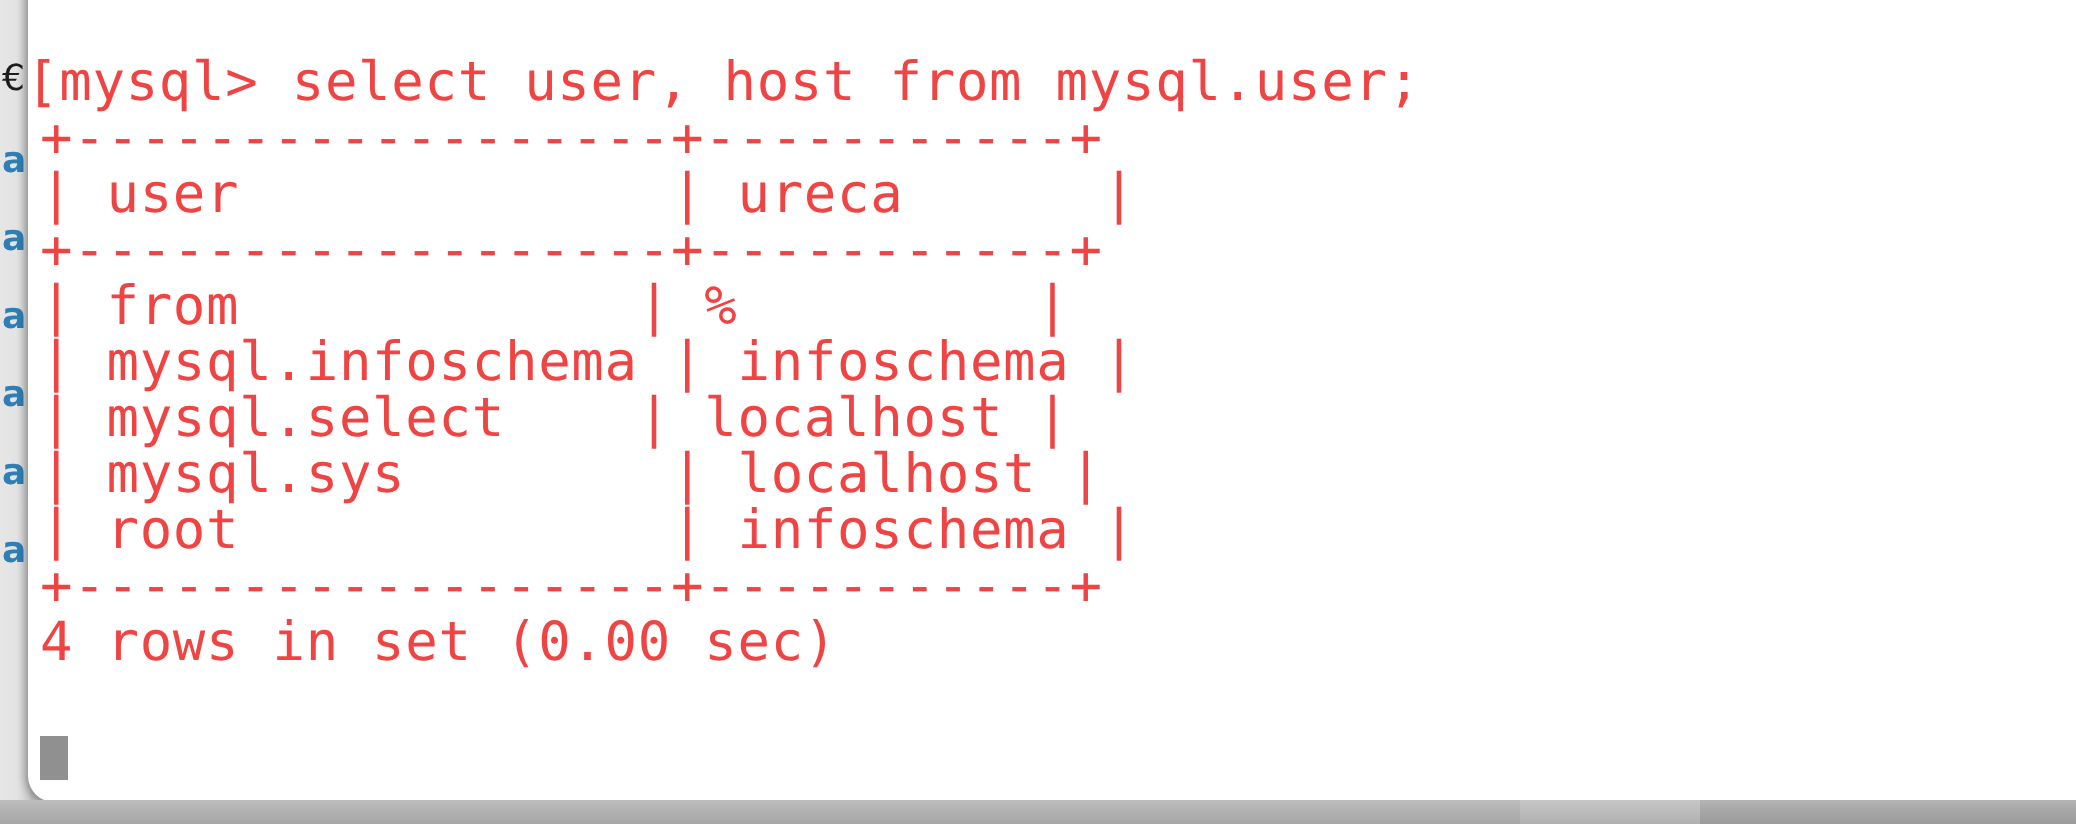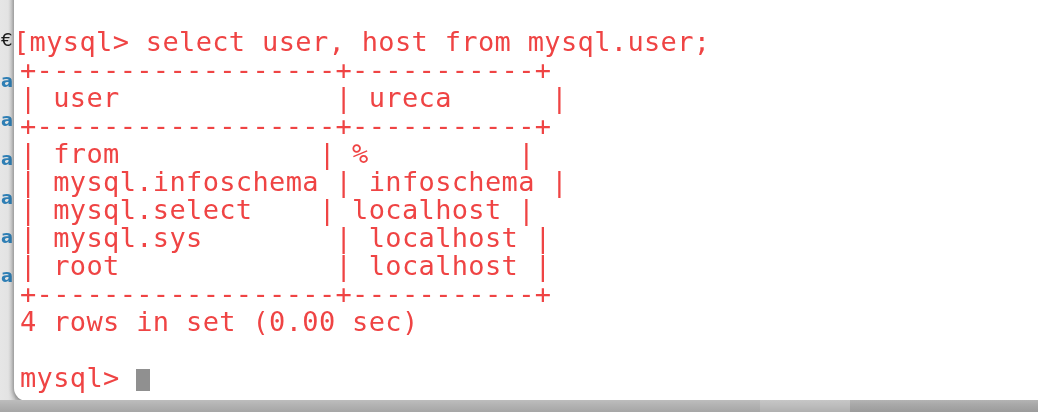--- a/index.html
+++ b/index.html
@@ -146,26 +146,26 @@
       <div class="line query" style="top:38px">[mysql&gt; select user, host from mysql.user;</div>
 
       <div class="line" style="top:66px">+------------------+-----------+</div>
       <div class="line" style="top:94px">| user             | ureca      |</div>
       <div class="line" style="top:122px">+------------------+-----------+</div>
 
       <div class="line" style="top:150px">| from            | %         |</div>
       <div class="line" style="top:178px">| mysql.infoschema | infoschema |</div>
       <div class="line" style="top:206px">| mysql.select    | localhost |</div>
       <div class="line" style="top:234px">| mysql.sys        | localhost |</div>
-      <div class="line" style="top:262px">| root             | localhost |</div>
+      <div class="line" style="top:262px">| root             | infoschema |</div>
 
       <div class="line" style="top:290px">+------------------+-----------+</div>
       <div class="line" style="top:318px">4 rows in set (0.00 sec)</div>
 
-      <div class="line prompt-line" style="top:374px"><span>mysql&gt; </span><span class="cursor-block"></span></div>
+      <div class="line prompt-line" style="top:374px"><span class="cursor-block"></span></div>
 
     </div>
   </div>
 
   <div class="bottom-band">
     <div class="seg-a"></div>
     <div class="seg-b"></div>
   </div>
 
 </div>

